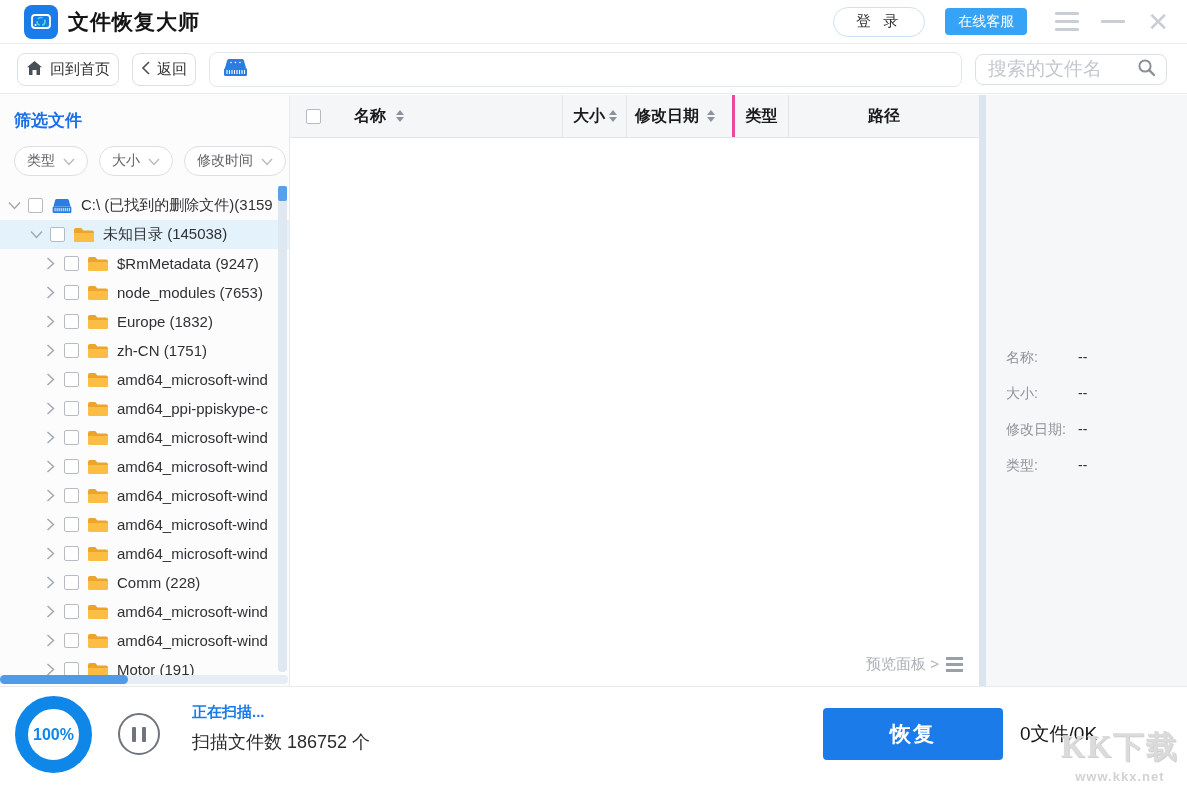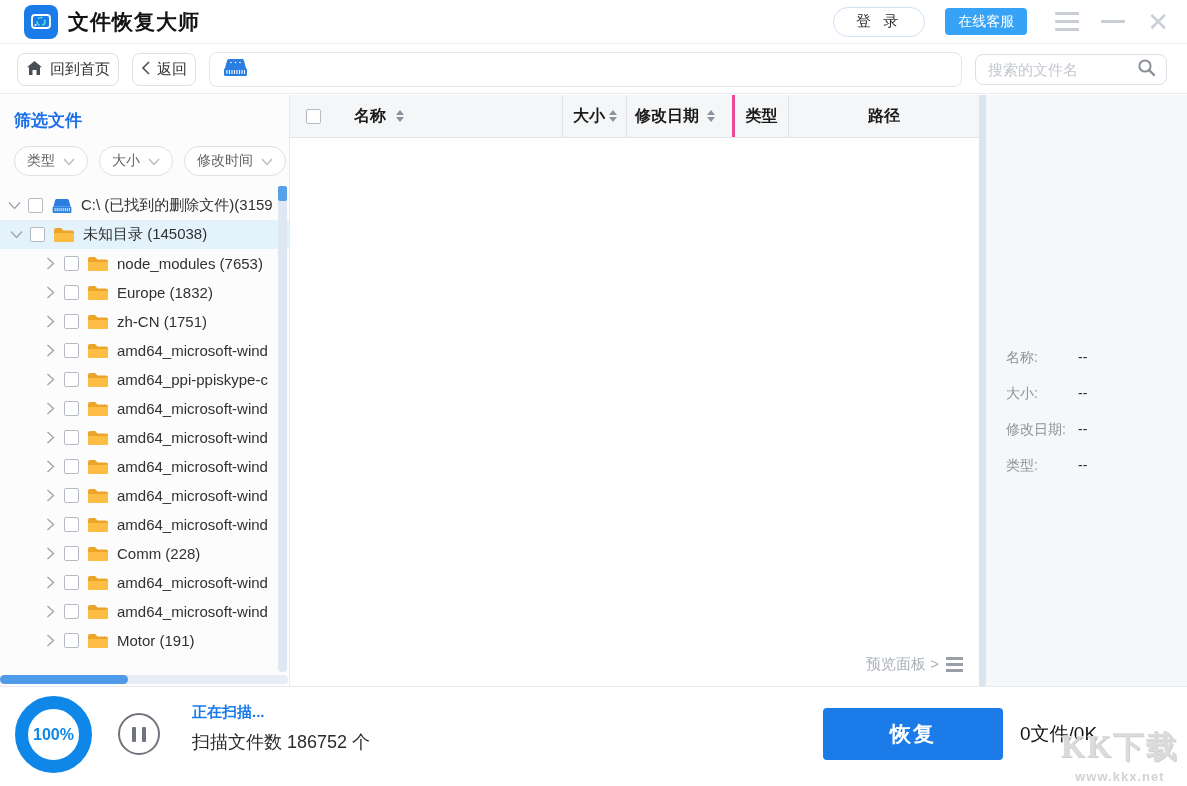--- a/index.html
+++ b/index.html
@@ -17,21 +17,21 @@
   .hamburger { display:flex; flex-direction:column; gap:5px; cursor:pointer; }
   .hamburger i { display:block; width:24px; height:3px; background:#c9cdd6; border-radius:1px; }
   .min-icon { width:24px; height:3px; background:#c9cdd6; border-radius:1px; cursor:pointer; }
   .close-icon { font-size:26px; color:#c9cdd6; line-height:22px; cursor:pointer; font-weight:bold; }
 
   
   .toolbar { position:absolute; left:0; top:45px; width:1187px; height:49px; background:#fff; border-bottom:1px solid #e7ecf2; display:flex; align-items:center; padding:0 20px 0 17px; gap:13px; }
   .tb-btn { height:33px; border:1px solid #dcdfe6; border-radius:8px; background:#fff; display:flex; align-items:center; gap:7px; padding:0 8px; font-size:15px; color:#303133; cursor:pointer; }
   .path-bar { flex:1; height:35px; border:1px solid #e4e7ed; border-radius:8px; display:flex; align-items:center; padding:0 12px; }
   .search-box { width:192px; height:31px; border:1px solid #dcdfe6; border-radius:8px; display:flex; align-items:center; padding:0 10px 0 12px; }
-  .search-box input { border:none; outline:none; flex:1; font-size:15px; color:#303133; font-family:inherit; min-width:0; }
+  .search-box input { border:none; outline:none; flex:1; font-size:19px; color:#303133; font-family:inherit; min-width:0; }
   .search-box input::placeholder { color:#c3c7cf; }
 
   
   .content { position:absolute; left:0; top:95px; width:1187px; height:591px; display:flex; }
   .sidebar { width:290px; height:100%; background:#fcfcfd; border-right:1px solid #e8eaee; position:relative; overflow:hidden; }
   .main { flex:1; position:relative; background:#84cc16; }
   .scroll-strip { width:7px; background:#dbe5ef; }
   .rightpanel { width:201px; background:#f6f7f9; position:relative; }
 
   
@@ -216,35 +216,51 @@
                 <line x1="15" y1="13" x2="15" y2="17"></line>
                 <line x1="17.5" y1="13" x2="17.5" y2="17"></line>
                 <line x1="20" y1="13" x2="20" y2="17"></line>
                 <line x1="22.5" y1="13" x2="22.5" y2="17"></line>
               </g>
       </svg>
     </span>
 
     <span class="tree-label">C:\ (已找到的删除文件)(3159</span>
   </div>
-        <div class="tree-row icon-folder expanded selected" style="padding-left: 10px;">
+        <div class="tree-row icon-folder expanded selected" style="padding-left: 30px;">
     <span class="chev">
       <svg width="9" height="13" viewBox="0 0 9 13">
               <polyline points="1.5,1 7.5,6.5 1.5,12" fill="none" stroke="#a0a6ae" stroke-width="1.4"></polyline>
             </svg>
     </span>
     <span class="cbox"></span>
 
     <span class="tree-ico folder-icon">
       <svg width="22" height="18" viewBox="0 0 22 18">
         <path d="M1 4 a2 2 0 0 1 2-2 h5.2 l2.2 2.6 H19 a2 2 0 0 1 2 2 V14 a2 2 0 0 1 -2 2 H3 a2 2 0 0 1 -2-2 Z" fill="#eda42a"></path>
         <path d="M1 7 H21 V14 a2 2 0 0 1 -2 2 H3 a2 2 0 0 1 -2-2 Z" fill="#fbbd43"></path>
       </svg>
     </span>
     <span class="tree-label">未知目录 (145038)</span>
+  </div>
+        <div class="tree-row icon-folder" style="padding-left: 44px;">
+    <span class="chev">
+      <svg width="9" height="13" viewBox="0 0 9 13">
+              <polyline points="1.5,1 7.5,6.5 1.5,12" fill="none" stroke="#a0a6ae" stroke-width="1.4"></polyline>
+            </svg>
+    </span>
+    <span class="cbox"></span>
+
+    <span class="tree-ico folder-icon">
+      <svg width="22" height="18" viewBox="0 0 22 18">
+        <path d="M1 4 a2 2 0 0 1 2-2 h5.2 l2.2 2.6 H19 a2 2 0 0 1 2 2 V14 a2 2 0 0 1 -2 2 H3 a2 2 0 0 1 -2-2 Z" fill="#eda42a"></path>
+        <path d="M1 7 H21 V14 a2 2 0 0 1 -2 2 H3 a2 2 0 0 1 -2-2 Z" fill="#fbbd43"></path>
+      </svg>
+    </span>
+    <span class="tree-label">$RmMetadata (9247)</span>
   </div>
         <div class="tree-row icon-folder" style="padding-left: 44px;">
     <span class="chev">
       <svg width="9" height="13" viewBox="0 0 9 13">
               <polyline points="1.5,1 7.5,6.5 1.5,12" fill="none" stroke="#a0a6ae" stroke-width="1.4"></polyline>
             </svg>
     </span>
     <span class="cbox"></span>
 
     <span class="tree-ico folder-icon">

